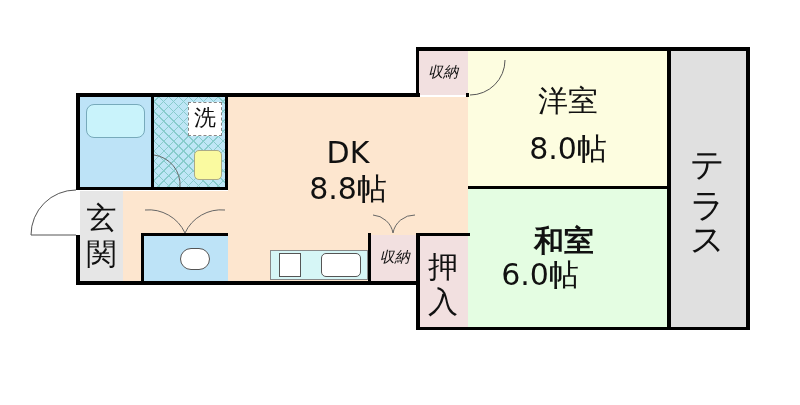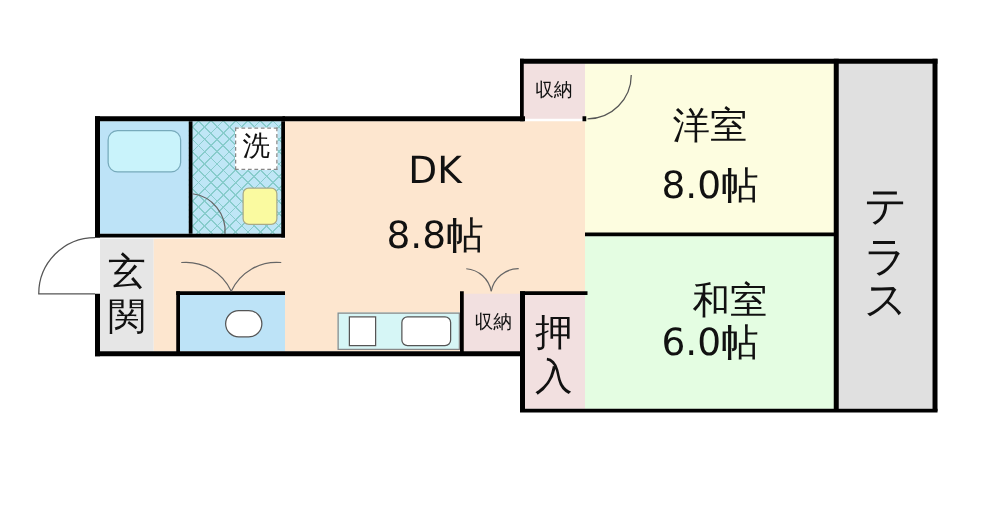--- a/index.html
+++ b/index.html
@@ -2,21 +2,21 @@
 <html><head>
 <meta charset="utf-8">
 <style>
   html,body{margin:0;padding:0;background:#fff;}
   body{width:800px;height:405px;position:relative;overflow:hidden;font-family:"DejaVu Sans","Liberation Sans",sans-serif;}
   .abs{position:absolute;box-sizing:border-box;}
   .wall{position:absolute;background:#000;}
   .label{position:absolute;text-align:center;color:#111;line-height:1.1;}
   .big{font-size:30px;}
   .med{font-size:22px;}
-  .sm{font-size:15px;}
+  .sm{font-size:15px;font-style:italic;}
   svg{position:absolute;left:0;top:0;}
 </style>
 </head>
 <body>
 
 <div class="abs" style="left:80px;top:97px;width:71px;height:90px;background:#bde3f7;"></div>
 <div class="abs" style="left:86px;top:104px;width:59px;height:34px;border:1px solid #7ab;border-radius:8px;background:#c9f3fb;"></div>
 <div class="abs" style="left:151px;top:97px;width:75px;height:90px;background:#bfe6f6;background-image:repeating-linear-gradient(45deg,transparent 0 6px,#8cc 6px 7px),repeating-linear-gradient(-45deg,transparent 0 6px,#8cc 6px 7px);"></div>
 <div class="abs" style="left:188px;top:102px;width:34px;height:34px;background:#fff;border:1px dashed #888;"></div>
 <div class="label med" style="left:188px;top:106px;width:34px;">洗</div>
@@ -24,43 +24,43 @@
 
 <div class="abs" style="left:80px;top:191px;width:43px;height:90px;background:#e6e6e6;"></div>
 <div class="label big" style="left:80px;top:201px;width:43px;">玄</div>
 <div class="label big" style="left:80px;top:237px;width:43px;">関</div>
 
 <div class="abs" style="left:123px;top:191px;width:105px;height:90px;background:#fde6cf;"></div>
 <div class="abs" style="left:143px;top:235px;width:85px;height:46px;background:#bde3f7;"></div>
 <div class="abs" style="left:180px;top:248px;width:30px;height:22px;background:#fff;border:1px solid #555;border-radius:12px;"></div>
 
 <div class="abs" style="left:228px;top:97px;width:240px;height:184px;background:#fde6cf;"></div>
-<div class="label big" style="left:268px;top:120px;width:160px;">DK</div>
+<div class="label big" style="left:268px;top:136px;width:160px;">DK</div>
 <div class="label big" style="left:268px;top:172px;width:160px;">8.8帖</div>
 <div class="abs" style="left:270px;top:250px;width:98px;height:30px;background:#d6f6f6;border:1px solid #888;"></div>
 <div class="abs" style="left:279px;top:253px;width:22px;height:24px;border:1px solid #555;background:#fff;"></div>
 <div class="abs" style="left:321px;top:253px;width:40px;height:24px;border:1px solid #555;border-radius:5px;background:#fff;"></div>
 
 <div class="abs" style="left:371px;top:235px;width:47px;height:46px;background:#f2e0e0;"></div>
 <div class="label sm" style="left:371px;top:249px;width:47px;">収納</div>
 
 <div class="abs" style="left:418px;top:51px;width:50px;height:44px;background:#f2e0e0;"></div>
 <div class="label sm" style="left:418px;top:64px;width:50px;">収納</div>
 
 <div class="abs" style="left:418px;top:236px;width:50px;height:91px;background:#f2e0e0;"></div>
 <div class="label big" style="left:418px;top:250px;width:50px;">押</div>
 <div class="label big" style="left:418px;top:285px;width:50px;">入</div>
 
 <div class="abs" style="left:468px;top:51px;width:200px;height:136px;background:#fdfde0;"></div>
 <div class="label big" style="left:488px;top:84px;width:160px;font-family:Liberation Serif, serif;">洋室</div>
 <div class="label big" style="left:488px;top:132px;width:160px;">8.0帖</div>
 
 <div class="abs" style="left:468px;top:189px;width:200px;height:138px;background:#e4fde2;"></div>
-<div class="label big" style="left:504px;top:224px;width:160px;">和室</div>
-<div class="label big" style="left:488px;top:258px;width:160px;">6.0帖</div>
+<div class="label big" style="left:484px;top:224px;width:160px;font-weight:bold;">和室</div>
+<div class="label big" style="left:460px;top:258px;width:160px;">6.0帖</div>
 
 <div class="abs" style="left:670px;top:51px;width:76px;height:276px;background:#e0e0e0;"></div>
 <div class="label" style="left:690px;top:130px;width:36px;font-size:34px;writing-mode:vertical-rl;">テラス</div>
 
 <div class="wall" style="left:76px;top:93px;width:152px;height:4px;"></div>
 <div class="wall" style="left:226px;top:93px;width:194px;height:4px;"></div>
 <div class="wall" style="left:416px;top:47px;width:334px;height:4px;"></div>
 <div class="wall" style="left:746px;top:47px;width:4px;height:282px;"></div>
 <div class="wall" style="left:416px;top:327px;width:334px;height:3px;"></div>
 <div class="wall" style="left:416px;top:47px;width:3px;height:50px;"></div>

